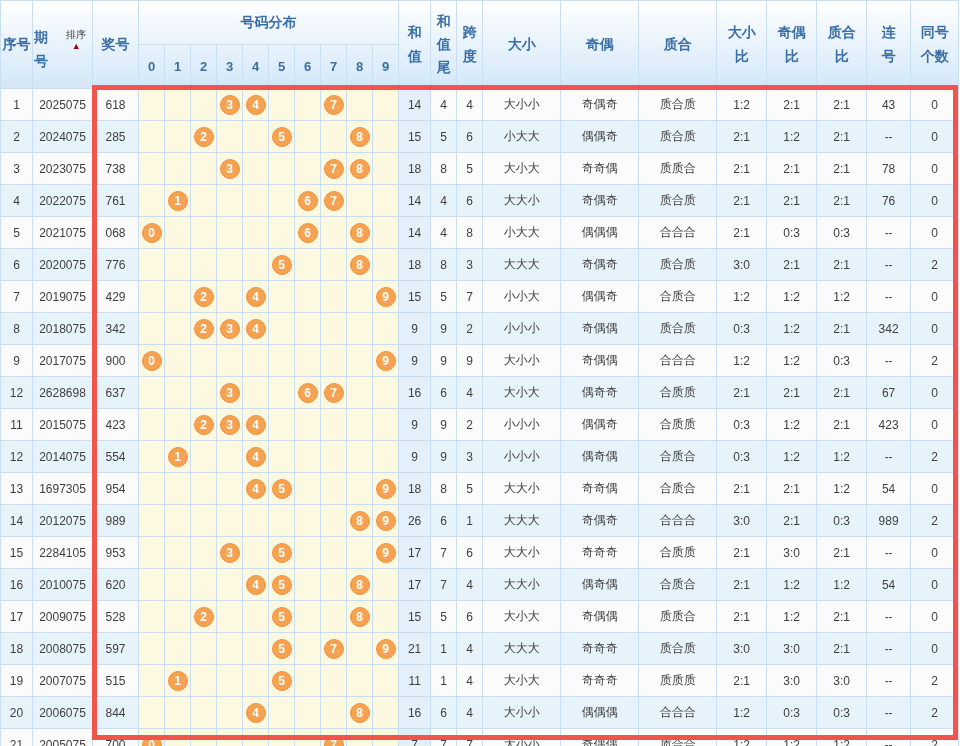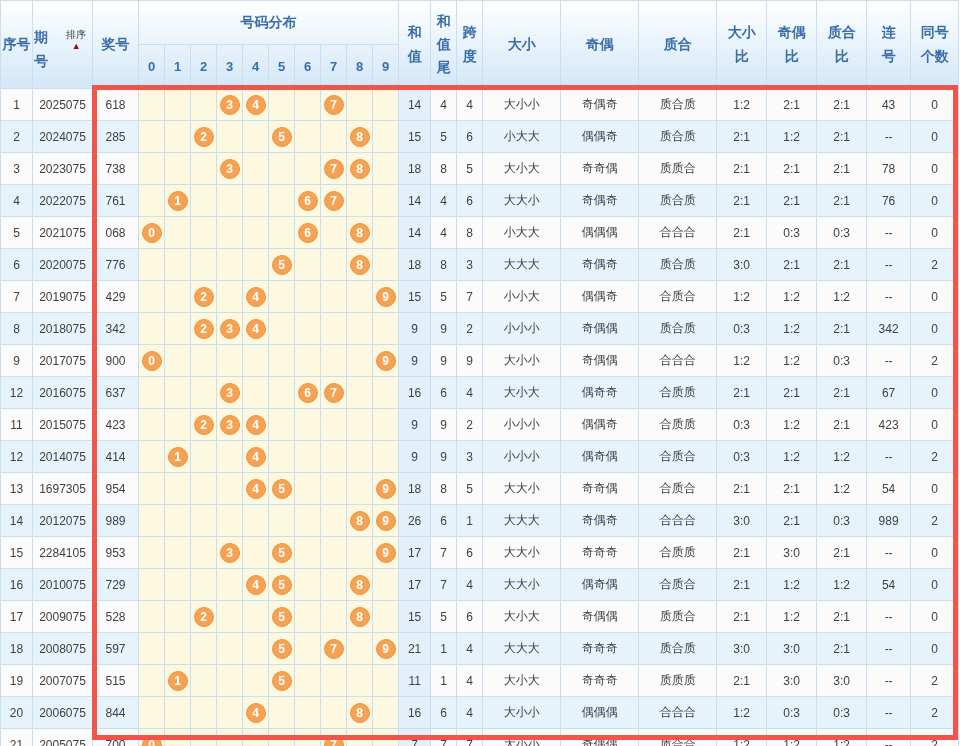--- a/index.html
+++ b/index.html
@@ -338,21 +338,21 @@
     <td class="c-parity">奇偶偶</td>
     <td class="c-prime">合合合</td>
     <td class="c-size-ratio">1:2</td>
     <td class="c-parity-ratio">1:2</td>
     <td class="c-prime-ratio">0:3</td>
     <td class="c-consec">--</td>
     <td class="c-same">2</td>
   </tr>
         <tr class="even">
     <td class="c-seq">12</td>
-    <td class="c-period">2016075</td>
+    <td class="c-period">2628698</td>
     <td class="c-prize">637</td>
     <td class="c-dist"></td>
     <td class="c-dist"></td>
     <td class="c-dist"></td>
     <td class="c-dist"><span class="ball">3</span></td>
     <td class="c-dist"></td>
     <td class="c-dist"></td>
     <td class="c-dist"><span class="ball">6</span></td>
     <td class="c-dist"><span class="ball">7</span></td>
     <td class="c-dist"></td>
@@ -391,21 +391,21 @@
     <td class="c-prime">合质质</td>
     <td class="c-size-ratio">0:3</td>
     <td class="c-parity-ratio">1:2</td>
     <td class="c-prime-ratio">2:1</td>
     <td class="c-consec">423</td>
     <td class="c-same">0</td>
   </tr>
         <tr class="even">
     <td class="c-seq">12</td>
     <td class="c-period">2014075</td>
-    <td class="c-prize">414</td>
+    <td class="c-prize">554</td>
     <td class="c-dist"></td>
     <td class="c-dist"><span class="ball">1</span></td>
     <td class="c-dist"></td>
     <td class="c-dist"></td>
     <td class="c-dist"><span class="ball">4</span></td>
     <td class="c-dist"></td>
     <td class="c-dist"></td>
     <td class="c-dist"></td>
     <td class="c-dist"></td>
     <td class="c-dist"></td>
@@ -495,21 +495,21 @@
     <td class="c-prime">合质质</td>
     <td class="c-size-ratio">2:1</td>
     <td class="c-parity-ratio">3:0</td>
     <td class="c-prime-ratio">2:1</td>
     <td class="c-consec">--</td>
     <td class="c-same">0</td>
   </tr>
         <tr class="even">
     <td class="c-seq">16</td>
     <td class="c-period">2010075</td>
-    <td class="c-prize">729</td>
+    <td class="c-prize">620</td>
     <td class="c-dist"></td>
     <td class="c-dist"></td>
     <td class="c-dist"></td>
     <td class="c-dist"></td>
     <td class="c-dist"><span class="ball">4</span></td>
     <td class="c-dist"><span class="ball">5</span></td>
     <td class="c-dist"></td>
     <td class="c-dist"></td>
     <td class="c-dist"><span class="ball">8</span></td>
     <td class="c-dist"></td>

